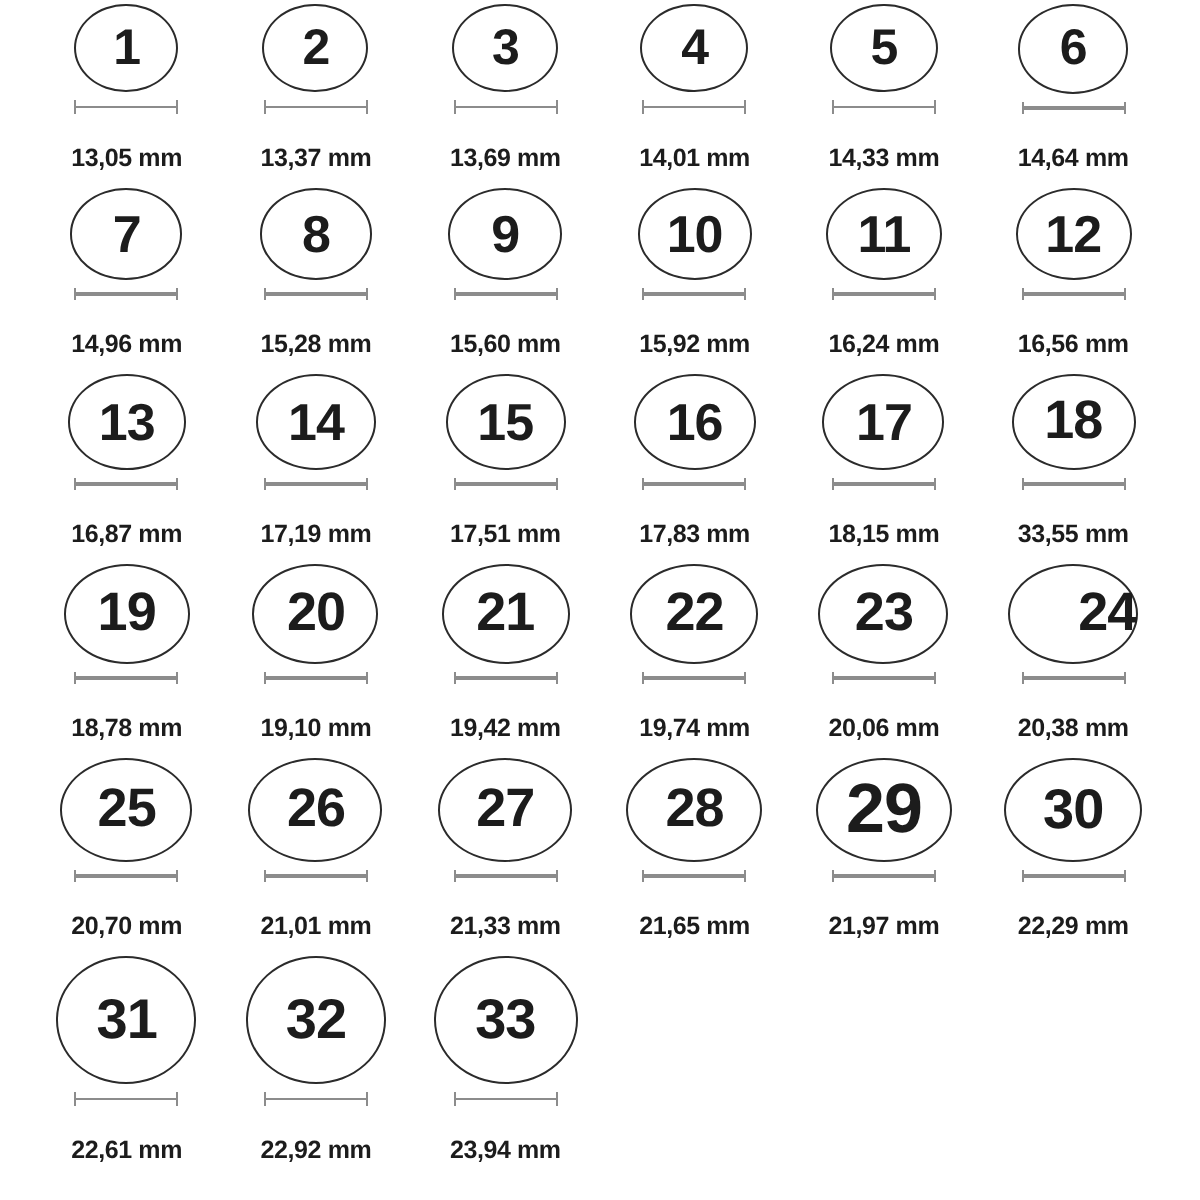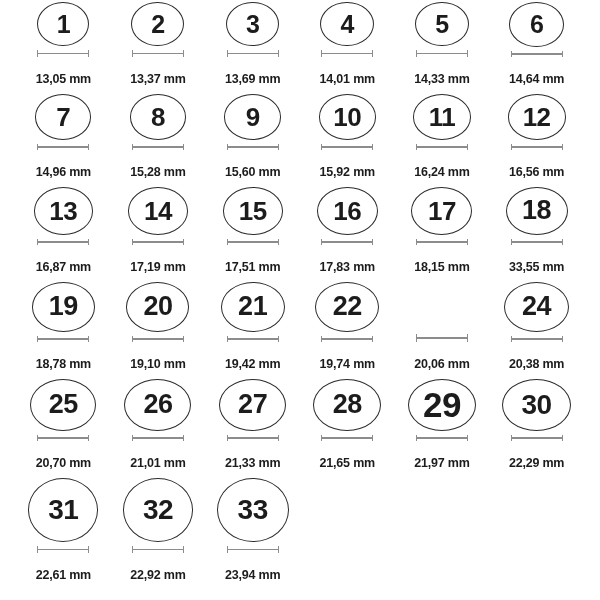--- a/index.html
+++ b/index.html
@@ -282,27 +282,30 @@
       <div class="cell">
     <div class="circle" style="width: 64px; height: 64px;">
       <span class="num" style="font-size: 27px;">22</span>
     </div>
     <div class="bracket">
       <div class="bracket-line"></div>
     </div>
     <div class="label">19,74 mm</div>
   </div>
       <div class="cell">
+    <div class="circle" style="width: 65px; height: 65px;">
+      <span class="num" style="font-size: 27px;">23</span>
+    </div>
     <div class="bracket">
       <div class="bracket-line"></div>
     </div>
     <div class="label">20,06 mm</div>
   </div>
       <div class="cell">
-    <div class="circle" style="width: 65px; height: 65px;">
+    <div class="circle" style="width: 65px; height: 65px; justify-content: flex-end;">
       <span class="num" style="font-size: 27px;">24</span>
     </div>
     <div class="bracket">
       <div class="bracket-line"></div>
     </div>
     <div class="label">20,38 mm</div>
   </div>
     </div>
     <div class="row">
       <div class="cell">

